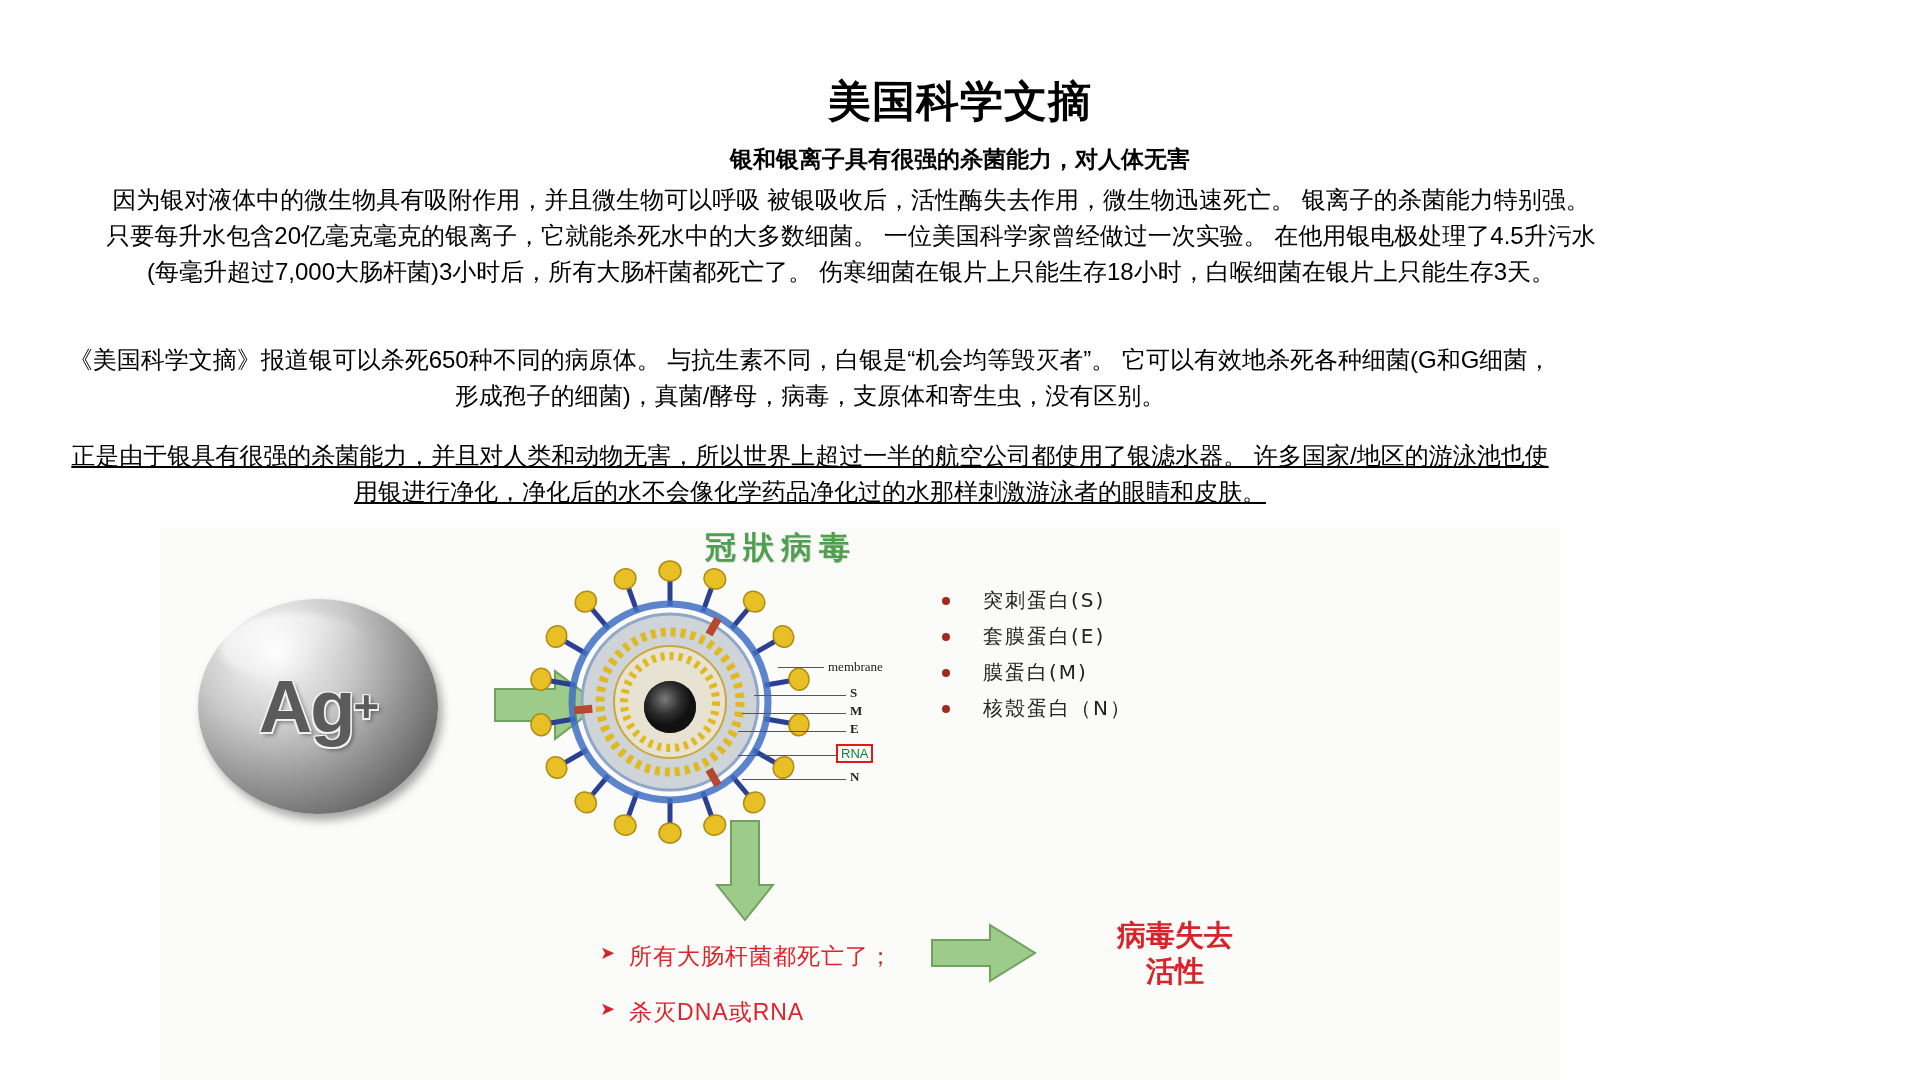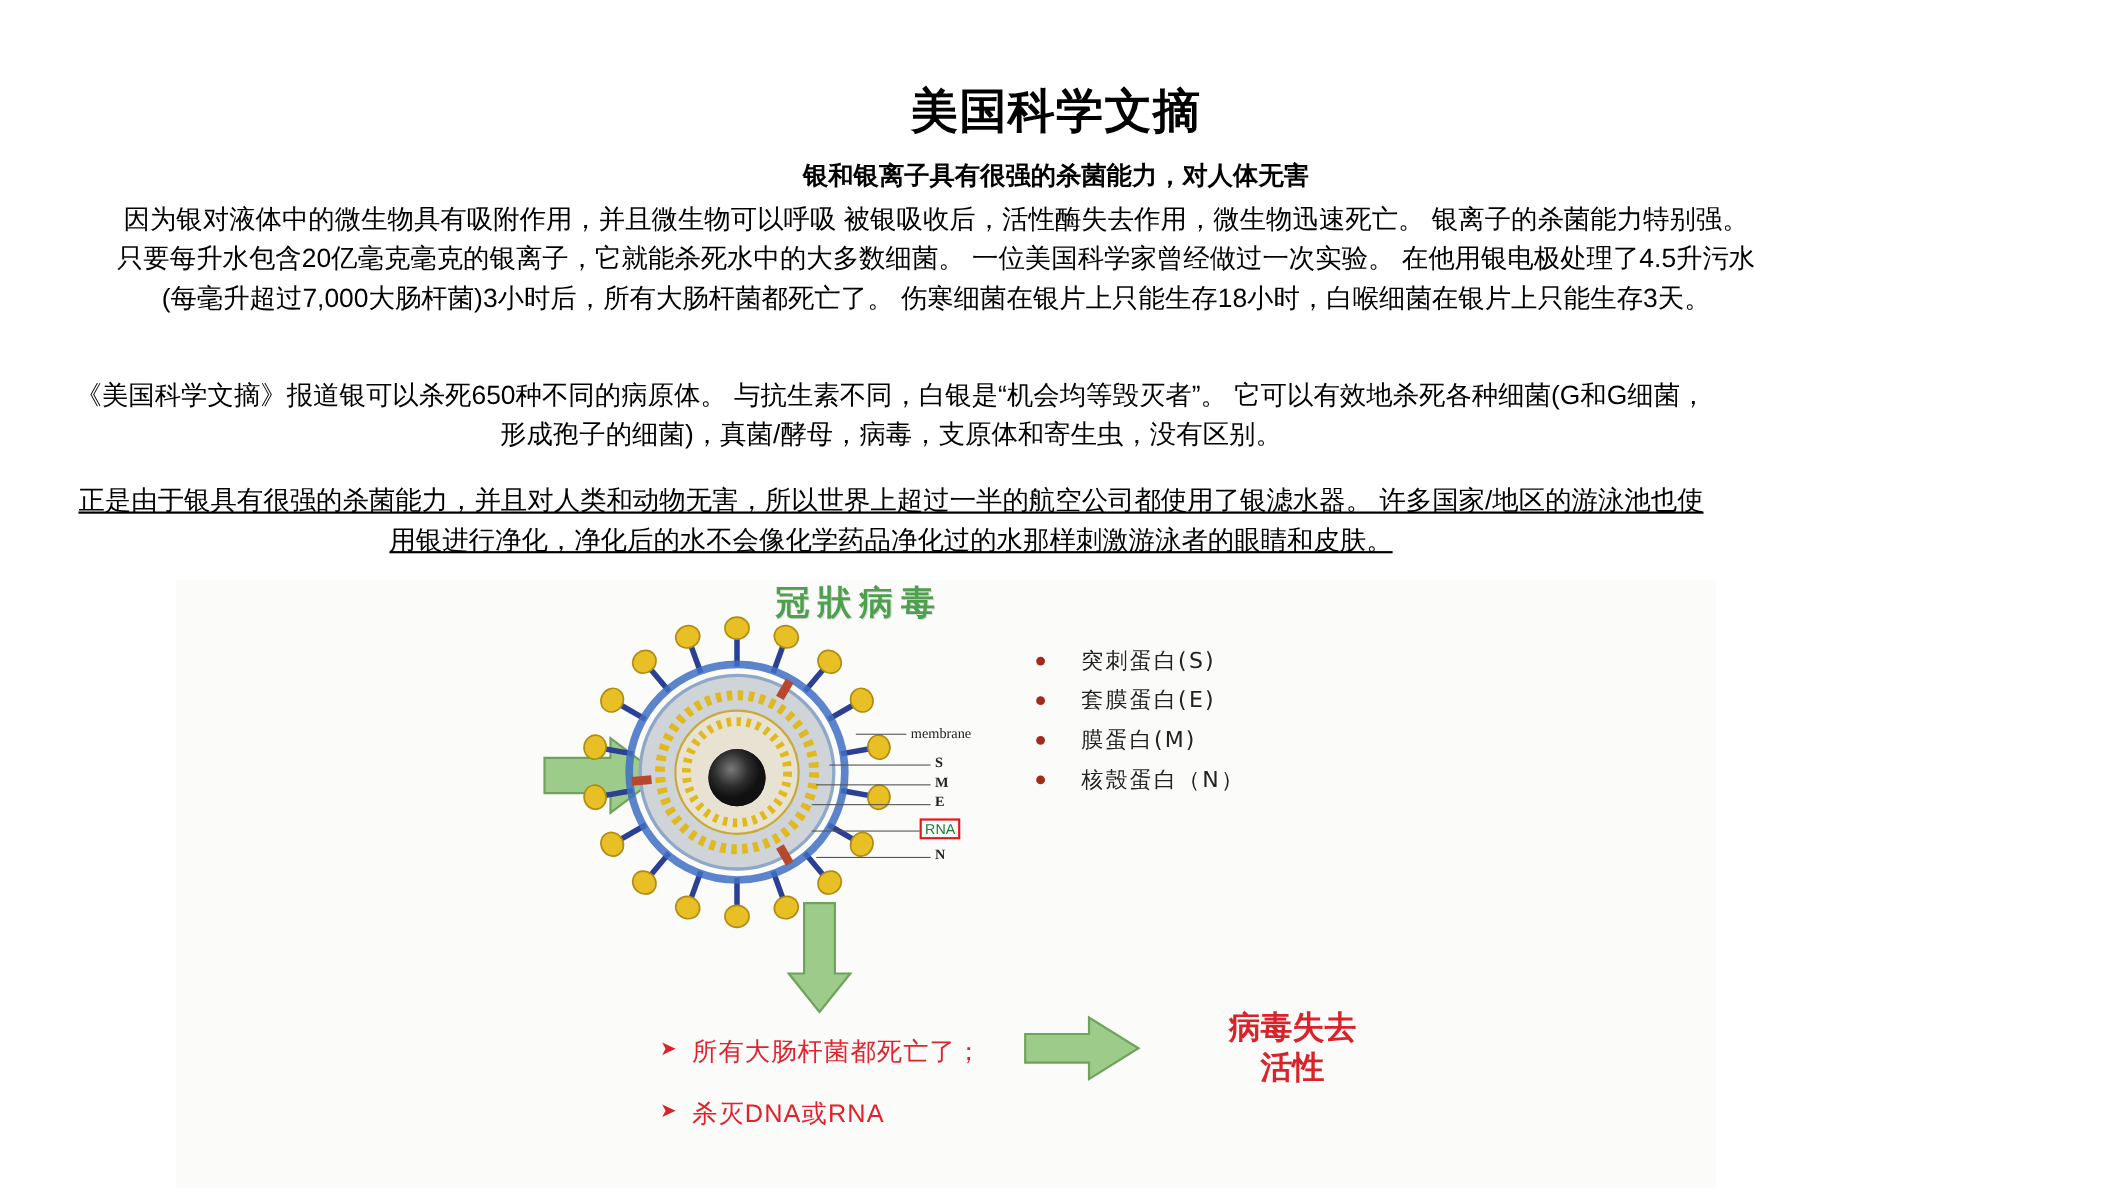--- a/index.html
+++ b/index.html
@@ -131,20 +131,27 @@
   <div class="title">美国科学文摘</div>
   <div class="subtitle">银和银离子具有很强的杀菌能力，对人体无害</div>
 
   <div class="para" id="para1">因为银对液体中的微生物具有吸附作用，并且微生物可以呼吸 被银吸收后，活性酶失去作用，微生物迅速死亡。 银离子的杀菌能力特别强。 只要每升水包含20亿毫克毫克的银离子，它就能杀死水中的大多数细菌。 一位美国科学家曾经做过一次实验。 在他用银电极处理了4.5升污水(每毫升超过7,000大肠杆菌)3小时后，所有大肠杆菌都死亡了。 伤寒细菌在银片上只能生存18小时，白喉细菌在银片上只能生存3天。</div>
   <div class="para" id="para2">《美国科学文摘》报道银可以杀死650种不同的病原体。 与抗生素不同，白银是“机会均等毁灭者”。 它可以有效地杀死各种细菌(G和G细菌，形成孢子的细菌)，真菌/酵母，病毒，支原体和寄生虫，没有区别。</div>
   <div class="para" id="para3">正是由于银具有很强的杀菌能力，并且对人类和动物无害，所以世界上超过一半的航空公司都使用了银滤水器。 许多国家/地区的游泳池也使用银进行净化，净化后的水不会像化学药品净化过的水那样刺激游泳者的眼睛和皮肤。</div>
 
   <div class="figure">
     <div class="fig-inner">
 
+      <div class="ag-ball">
+        <div class="ag-gloss"></div>
+        <div class="ag-text">
+          <span>Ag</span>
+            <sup>+</sup>
+        </div>
+      </div>
 
       <div class="arrow-right" id="arrow1">
         <svg width="110" height="76" viewBox="0 0 110 76">
           <polygon points="2,22 62,22 62,4 107,38 62,72 62,54 2,54" fill="#9dcb8a" stroke="#6fa25c" stroke-width="2"></polygon>
         </svg>
       </div>
 
       <div class="virus">
         <svg width="310" height="300" viewBox="0 0 310 300">
           <g transform="translate(155,150)">

